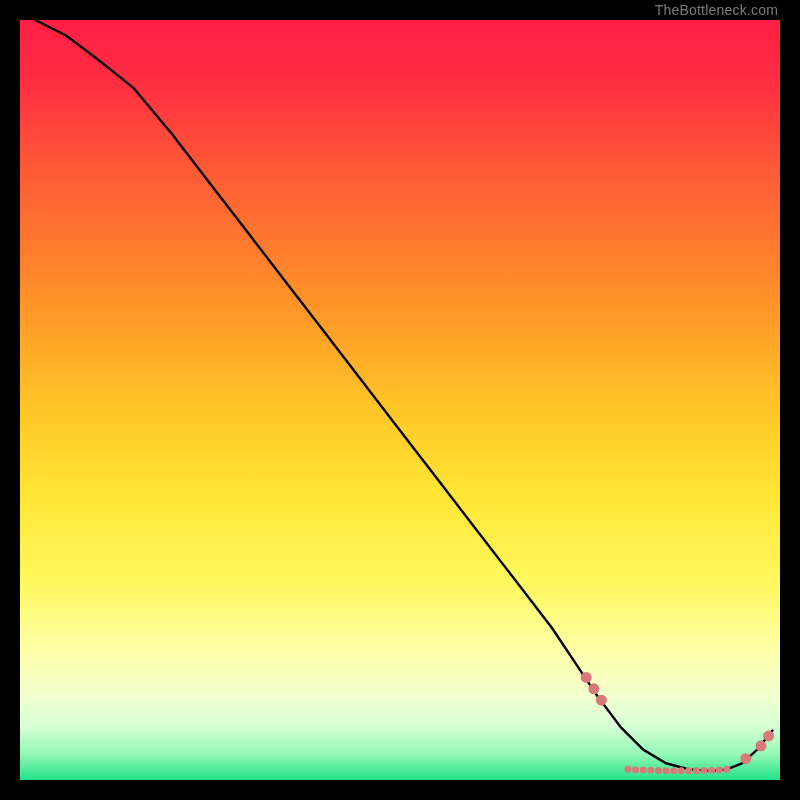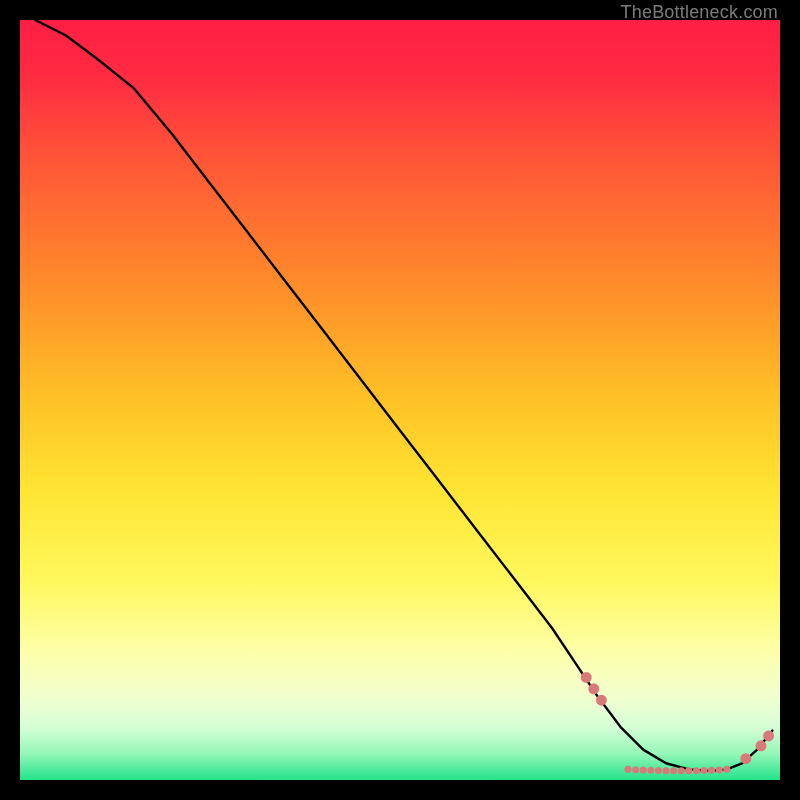--- a/index.html
+++ b/index.html
@@ -17,21 +17,21 @@
     top: 20px;
     width: 760px;
     height: 760px;
     background: #000;
   }
   .watermark {
     position: absolute;
     top: 2px;
     right: 22px;
     font-family: Arial, sans-serif;
-    font-size: 18px;
+    font-size: 14px;
     color: #7b7b7b;
     letter-spacing: 0.2px;
     text-align: right;
   }
 </style>
 </head>
 <body>
 
 <div class="frame">
   <svg id="chart-svg" width="760" height="760" viewBox="0 0 760 760" preserveAspectRatio="none">

